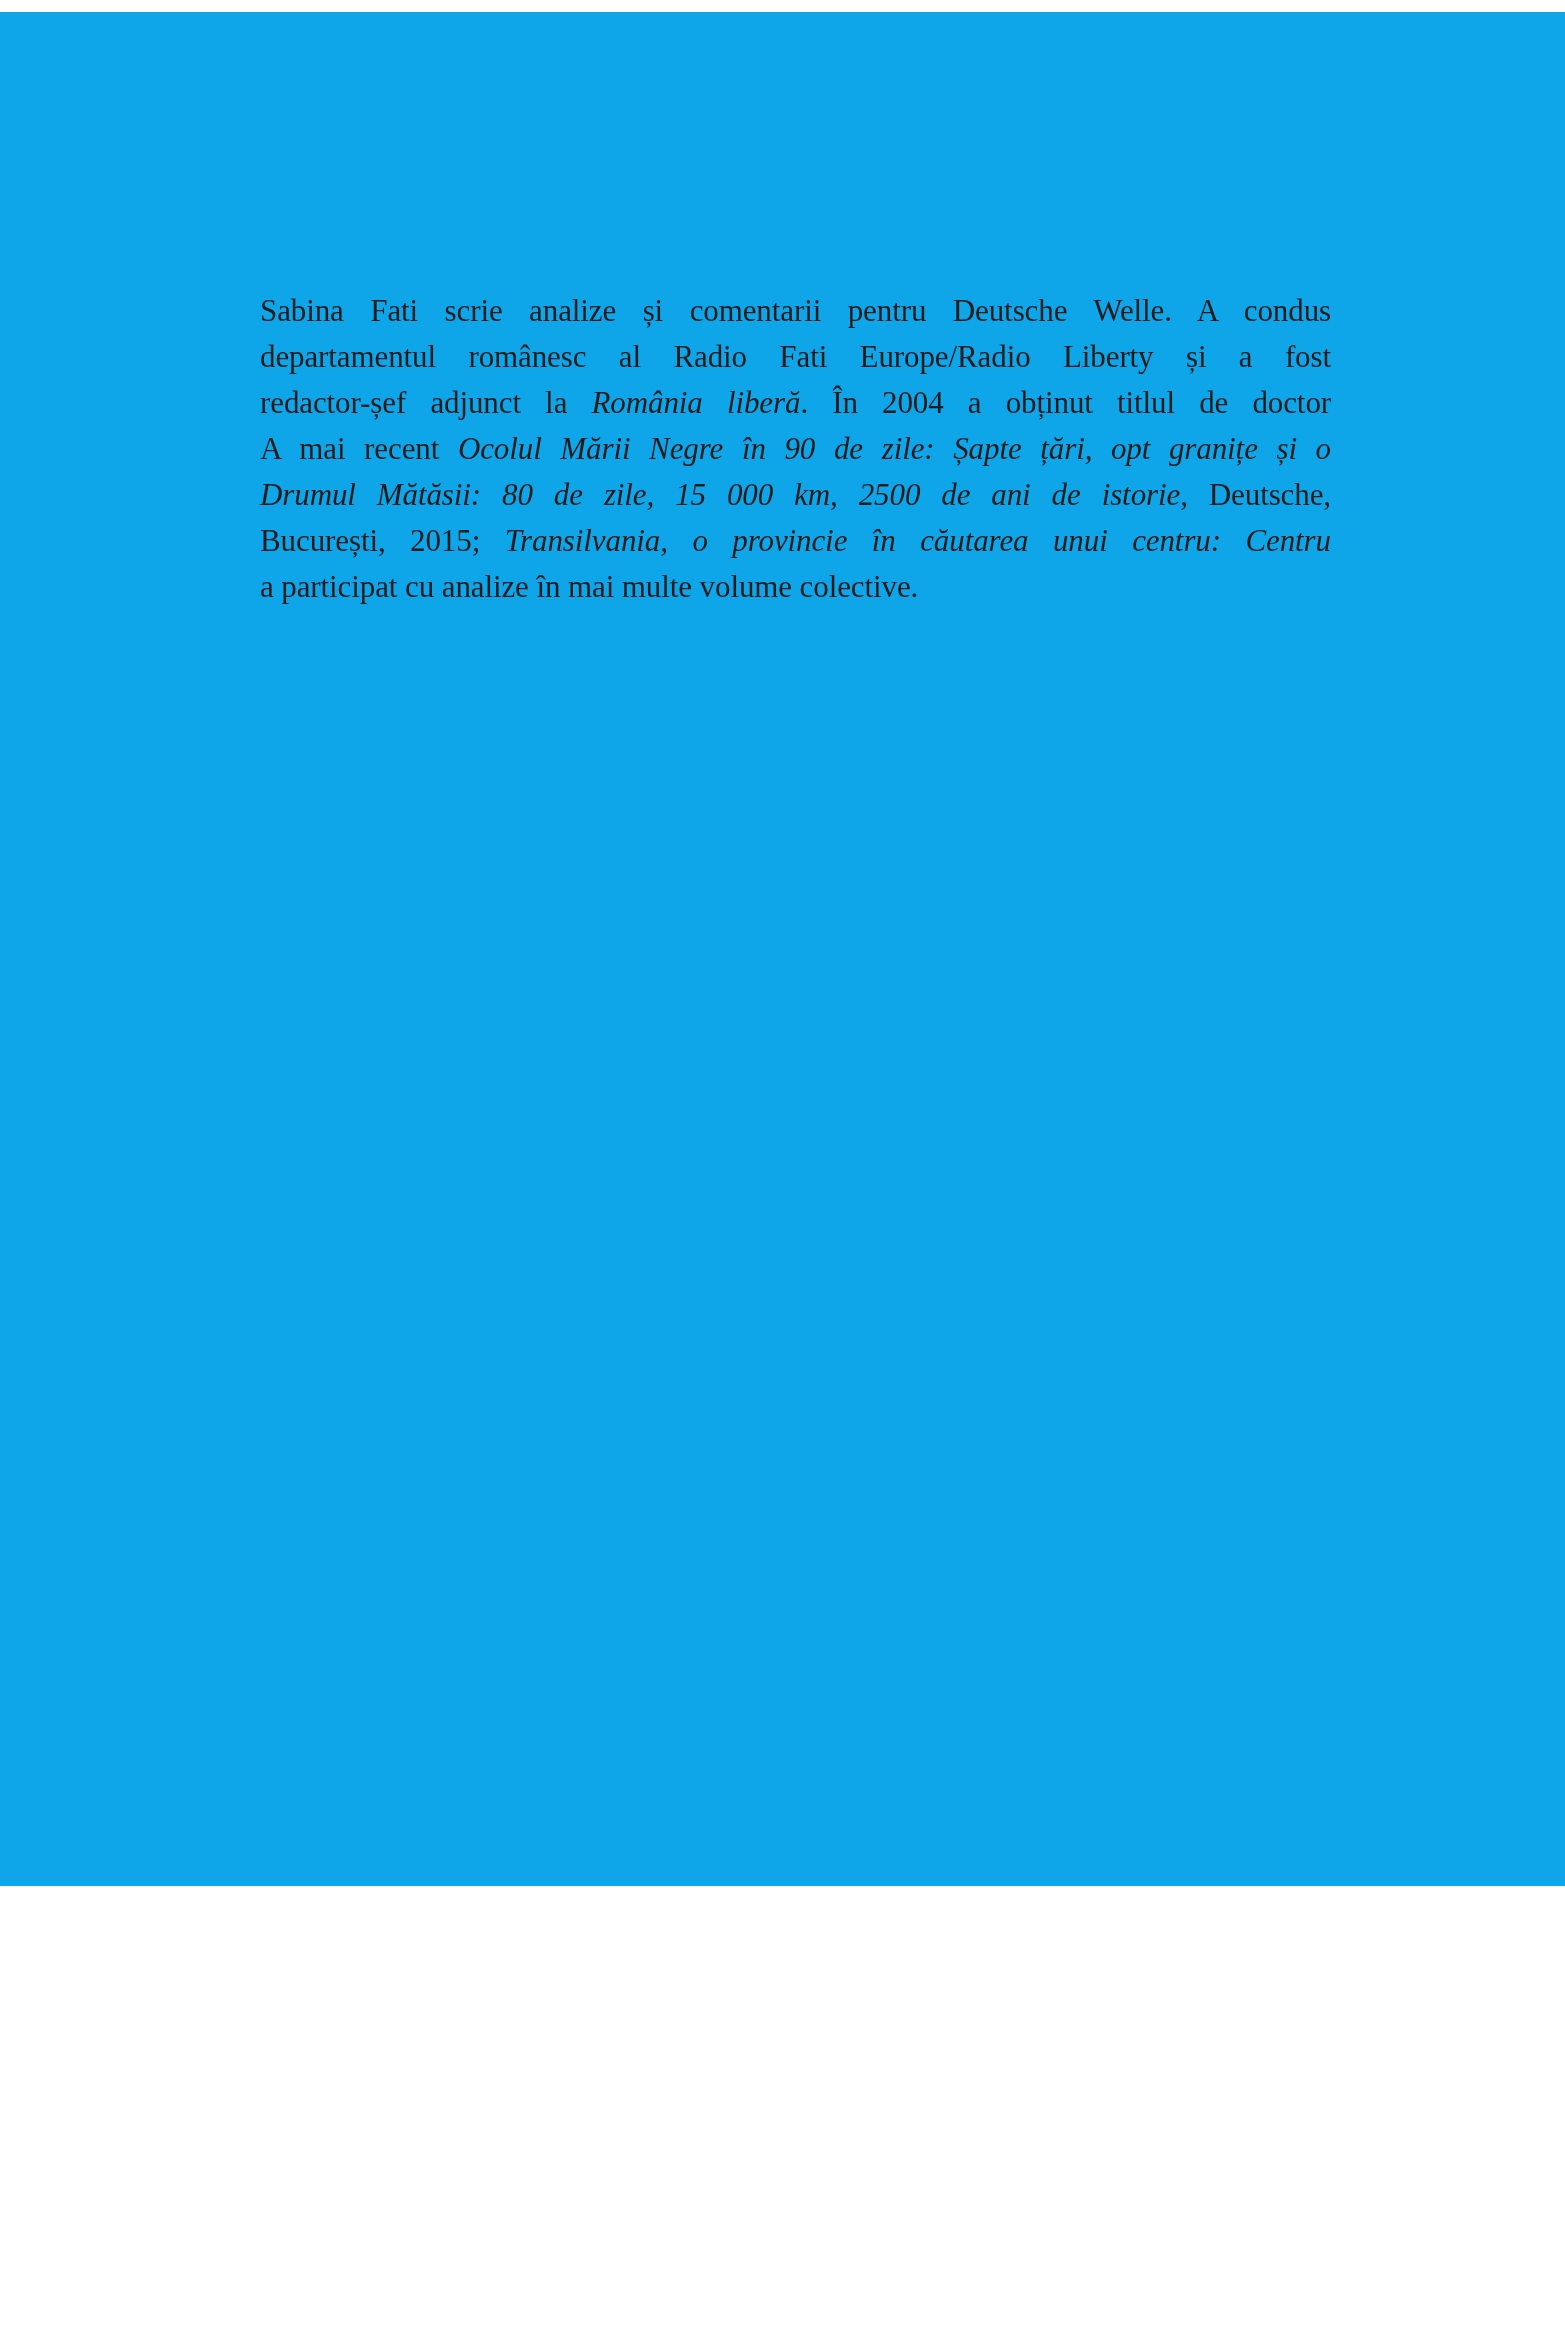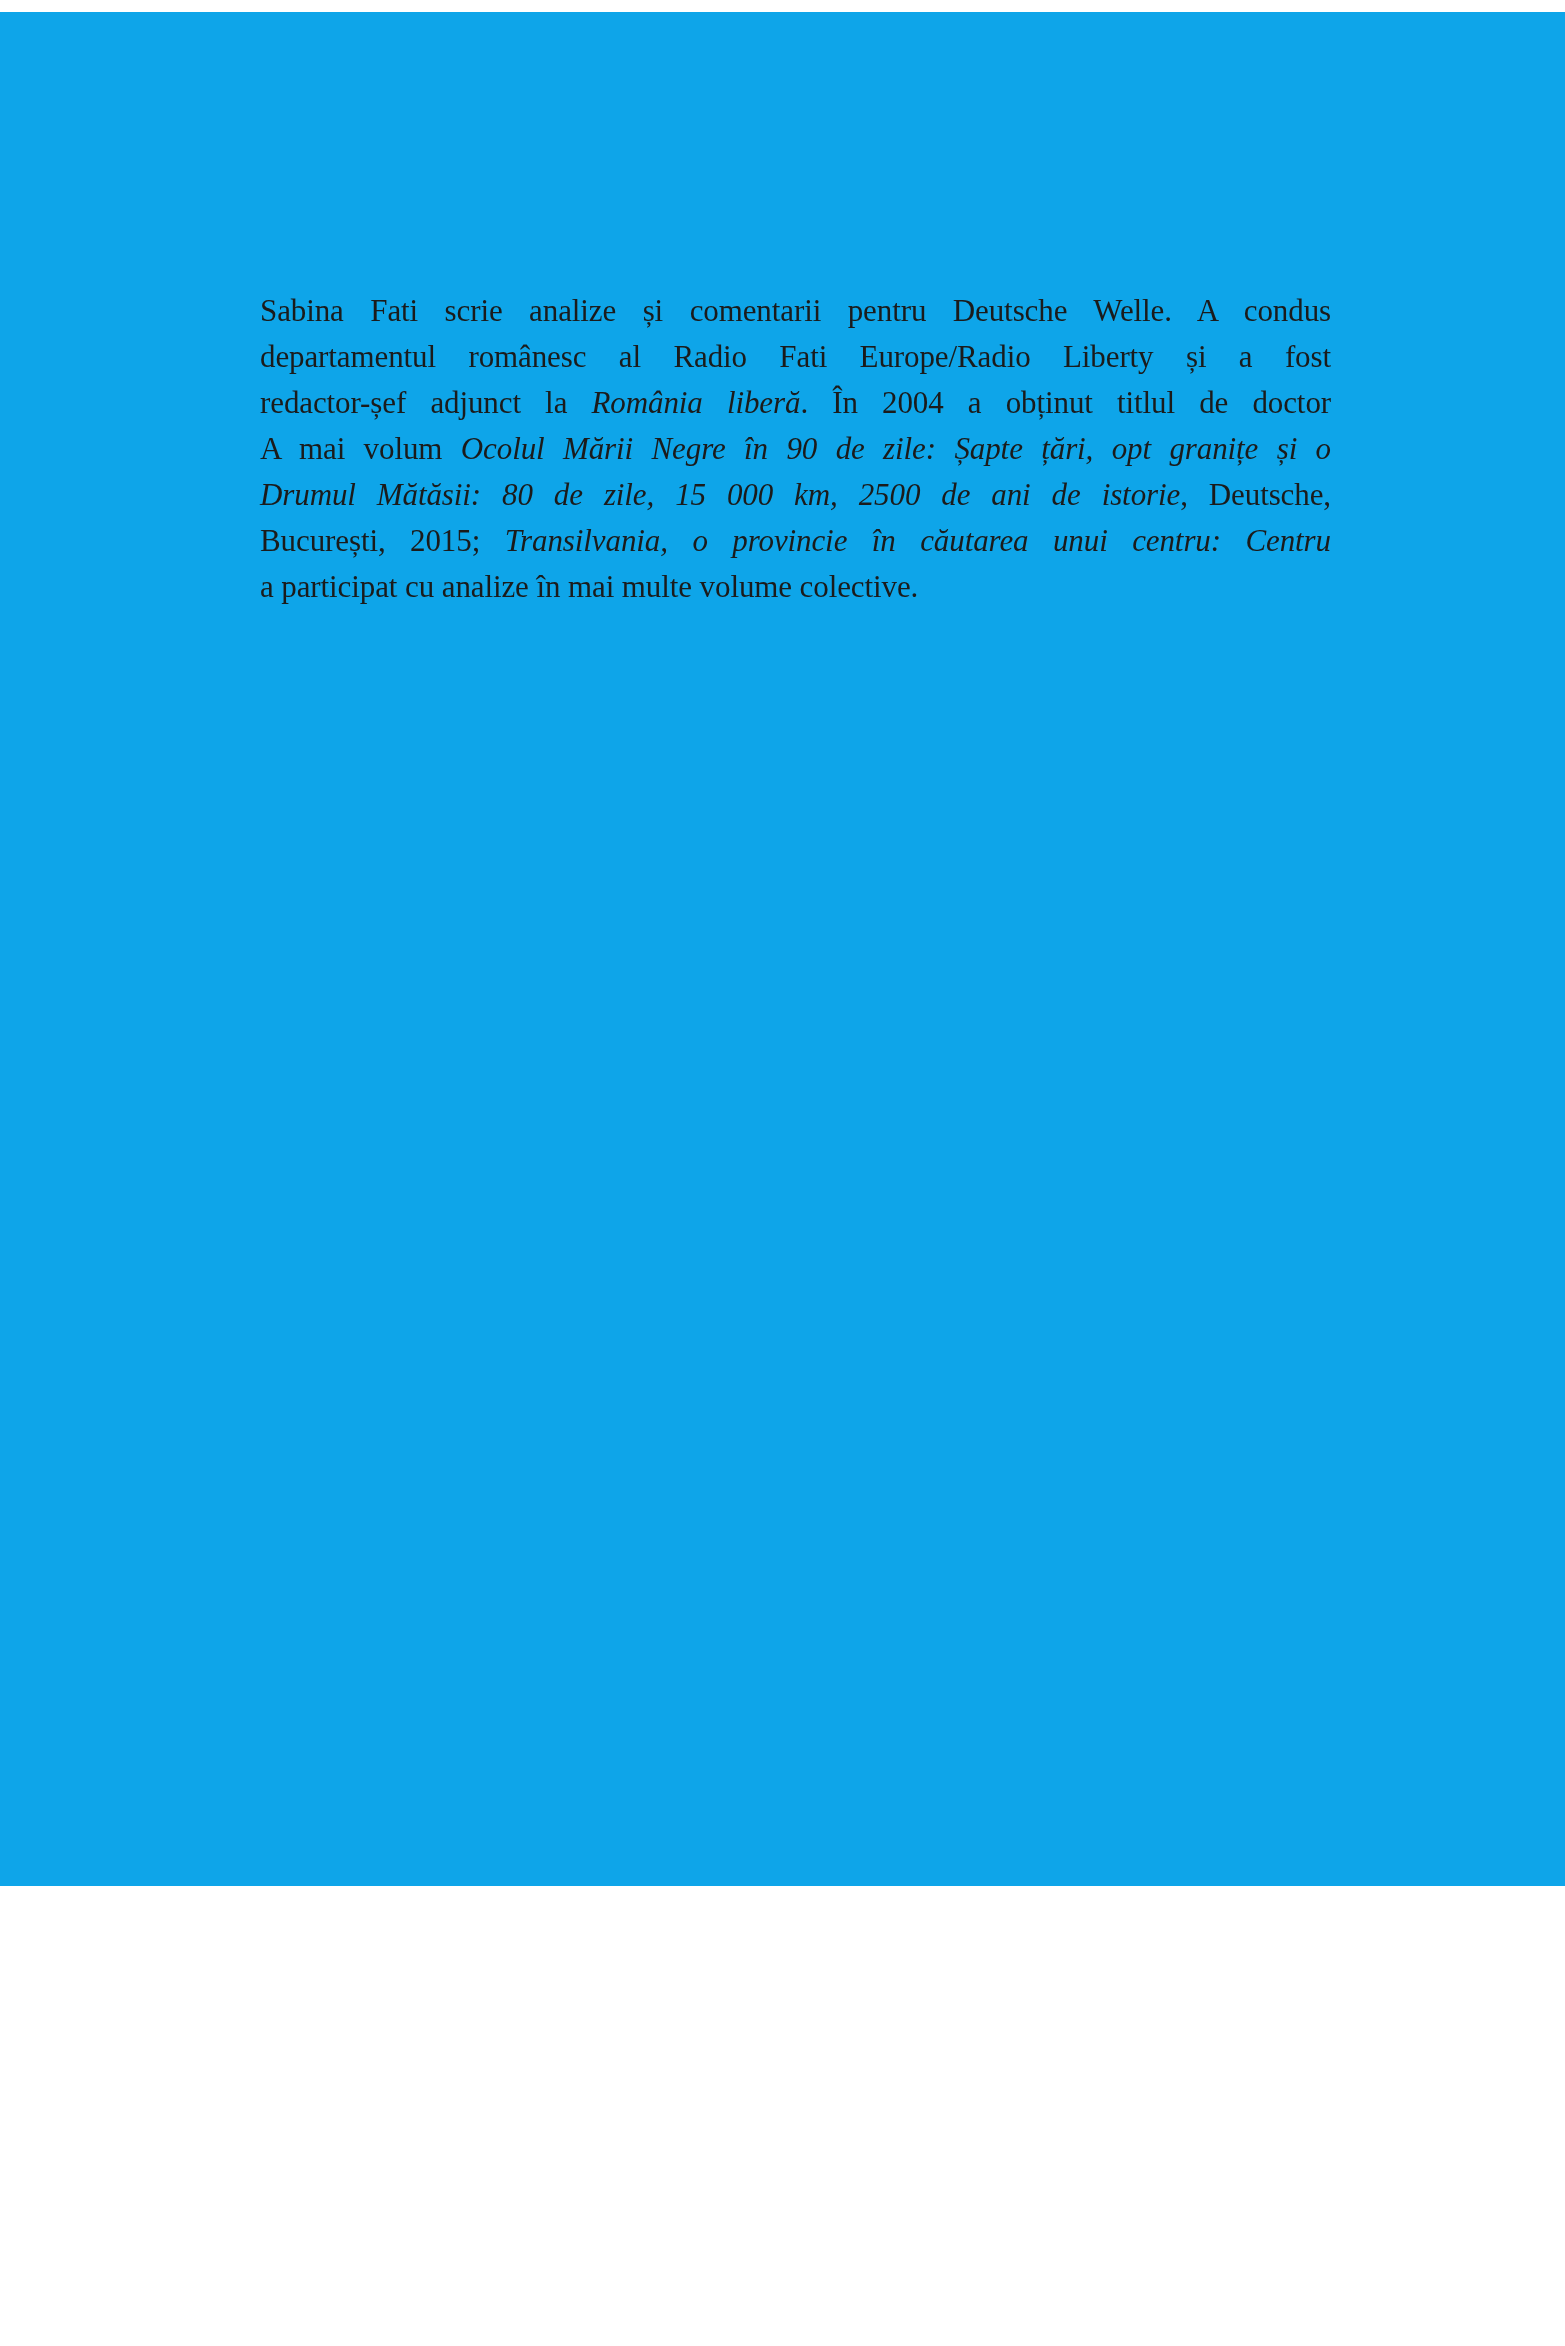--- a/index.html
+++ b/index.html
@@ -48,19 +48,19 @@
   }
 </style>
 </head>
 <body>
 
 <main class="page">
   <section class="author-note" id="author-note">
       <div class="line j"><span class="rm">Sabina Fati scrie analize și comentarii pentru Deutsche Welle. A condus</span></div>
       <div class="line j"><span class="rm">departamentul românesc al Radio Fati Europe/Radio Liberty și a fost</span></div>
       <div class="line j"><span class="rm">redactor-șef adjunct la </span><span class="it">România liberă</span><span class="rm">. În 2004 a obținut titlul de doctor</span></div>
-      <div class="line j"><span class="rm">A mai volum </span><span class="it">Ocolul Mării Negre în 90 de zile: Șapte țări, opt granițe și o</span></div>
+      <div class="line j"><span class="rm">A mai recent </span><span class="it">Ocolul Mării Negre în 90 de zile: Șapte țări, opt granițe și o</span></div>
       <div class="line j"><span class="it">Drumul Mătăsii: 80 de zile, 15 000 km, 2500 de ani de istorie</span><span class="rm">, Deutsche,</span></div>
       <div class="line j"><span class="rm">București, 2015; </span><span class="it">Transilvania, o provincie în căutarea unui centru: Centru</span></div>
       <div class="line"><span class="rm">a participat cu analize în mai multe volume colective.</span></div>
     </section>
 </main>
 
 
 </body></html>

